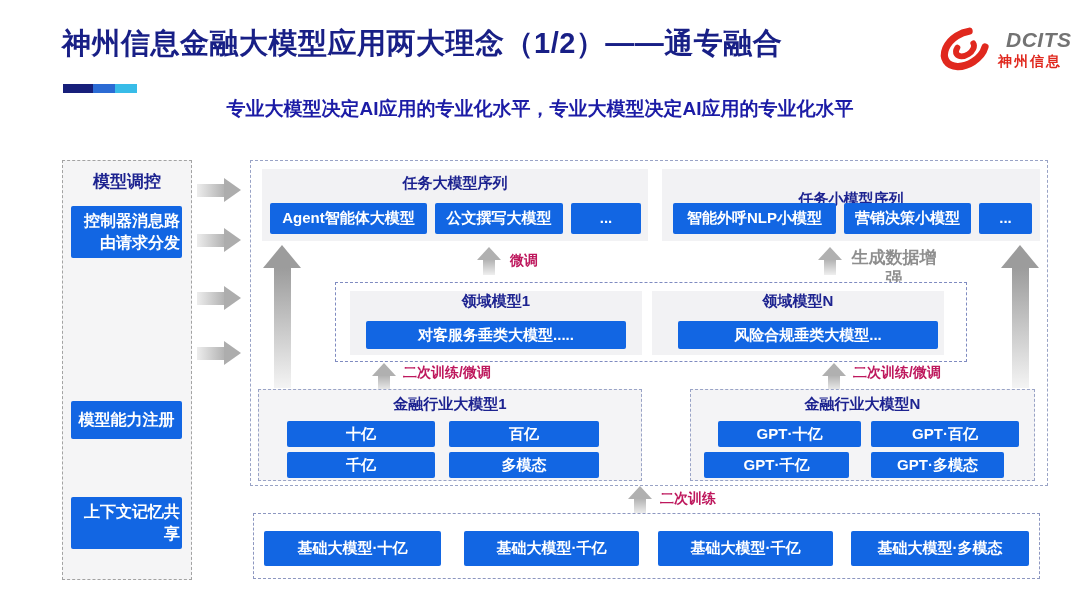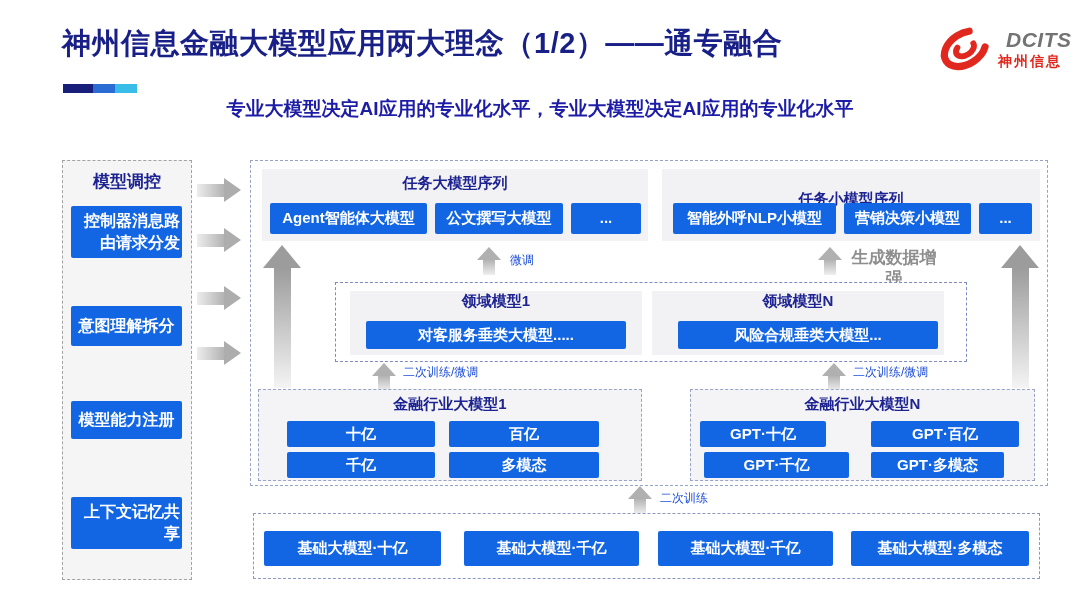--- a/index.html
+++ b/index.html
@@ -19,21 +19,21 @@
   .logo-brand{font-size:21px;font-weight:bold;font-style:italic;color:#737373;letter-spacing:.5px;margin-left:8px;}
   .logo-cn{font-size:14px;font-weight:bold;color:#e0281e;letter-spacing:2px;margin-top:3px;}
   
   .btn-blue{
     position:absolute;background:#1266e3;color:#ffffff;border-radius:2px;
     display:flex;align-items:center;justify-content:center;text-align:right;
     font-size:15px;font-weight:600;line-height:1.35;
   }
   .panel{position:absolute;background:#f2f2f4;}
   .panel-title{position:absolute;left:0;width:100%;text-align:center;font-size:15px;font-weight:bold;color:#1d2390;}
-  .gray-label{position:absolute;font-size:12px;font-weight:normal;color:#1d4ed8;white-space:nowrap;}
+  .gray-label{position:absolute;font-size:14px;font-weight:bold;color:#be185d;white-space:nowrap;}
   
   .sidebar{position:absolute;left:62px;top:160px;width:130px;height:420px;background:#f5f5f6;border:1.5px dashed #a3a3a3;box-sizing:border-box;}
   .sidebar-title{position:absolute;top:9px;left:0;width:100%;text-align:center;font-size:17px;font-weight:bold;color:#1d2390;}
   .sidebar .btn-blue{left:8px;width:111px;font-size:16px;padding:2px;box-sizing:border-box;}
   
   .right-arrow{position:absolute;display:flex;align-items:center;}
   .right-arrow .shaft{width:27px;height:13px;background:linear-gradient(90deg,#ededed,#b3b3b3);}
   .right-arrow .head{width:0;height:0;border-top:12px solid transparent;border-bottom:12px solid transparent;border-left:17px solid #adadad;}
   .up-arrow{position:absolute;display:flex;flex-direction:column;align-items:center;width:24px;}
   .up-arrow .head{width:0;height:0;border-left:12px solid transparent;border-right:12px solid transparent;border-bottom:13px solid #b0b0b0;}
@@ -70,21 +70,20 @@
     </span>
     <span class="logo-text">
       <span class="logo-brand">DCITS</span>
       <span class="logo-cn">神州信息</span>
     </span>
   </div>
 
   <div class="sidebar">
     <div class="sidebar-title">模型调控</div>
     <div class="btn-blue" style="top:45px;height:52px;">控制器消息路由请求分发</div>
-    <div class="btn-blue" style="top:145px;height:40px;">意图理解拆分</div>
     <div class="btn-blue" style="top:240px;height:38px;">模型能力注册</div>
     <div class="btn-blue" style="top:336px;height:52px;">上下文记忆共享</div>
   </div>
 
   <div class="right-arrow" style="left:197px;top:178px;">
       <div class="shaft"></div>
       <div class="head"></div>
     </div>
   <div class="right-arrow" style="left:197px;top:228px;">
       <div class="shaft"></div>
@@ -164,21 +163,21 @@
   <div class="industry-box" style="left:258px;width:384px;">
     <div class="panel-title" style="top:5px;">金融行业大模型1</div>
     <div class="btn-blue" style="left:28px;top:31px;width:148px;height:26px;">十亿</div>
     <div class="btn-blue" style="left:28px;top:62px;width:148px;height:26px;">千亿</div>
     <div class="btn-blue" style="left:190px;top:31px;width:150px;height:26px;">百亿</div>
     <div class="btn-blue" style="left:190px;top:62px;width:150px;height:26px;">多模态</div>
   </div>
 
   <div class="industry-box" style="left:690px;width:345px;">
     <div class="panel-title" style="top:5px;">金融行业大模型N</div>
-    <div class="btn-blue" style="left:9px;top:31px;width:126px;height:26px;">GPT·十亿</div>
+    <div class="btn-blue" style="left:27px;top:31px;width:143px;height:26px;">GPT·十亿</div>
     <div class="btn-blue" style="left:180px;top:31px;width:148px;height:26px;">GPT·百亿</div>
     <div class="btn-blue" style="left:13px;top:62px;width:145px;height:26px;">GPT·千亿</div>
     <div class="btn-blue" style="left:180px;top:62px;width:133px;height:26px;">GPT·多模态</div>
   </div>
 
   <div class="up-arrow" style="left:628px;top:486px;">
       <div class="head"></div>
       <div class="shaft"></div>
     </div>
   <div class="gray-label" style="left:660px;top:490px;">二次训练</div>

